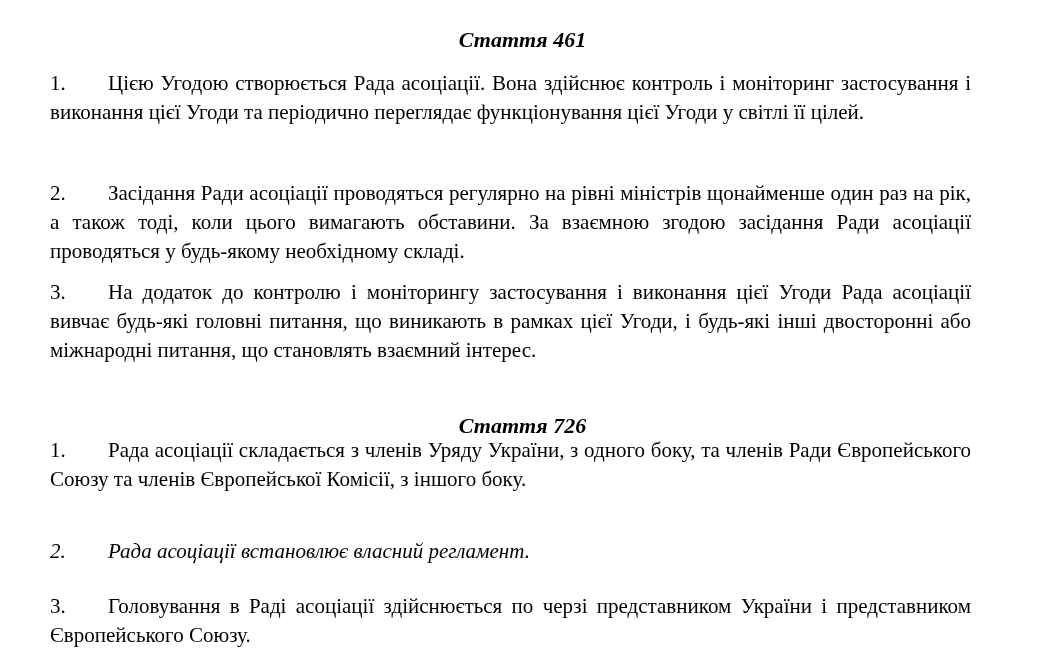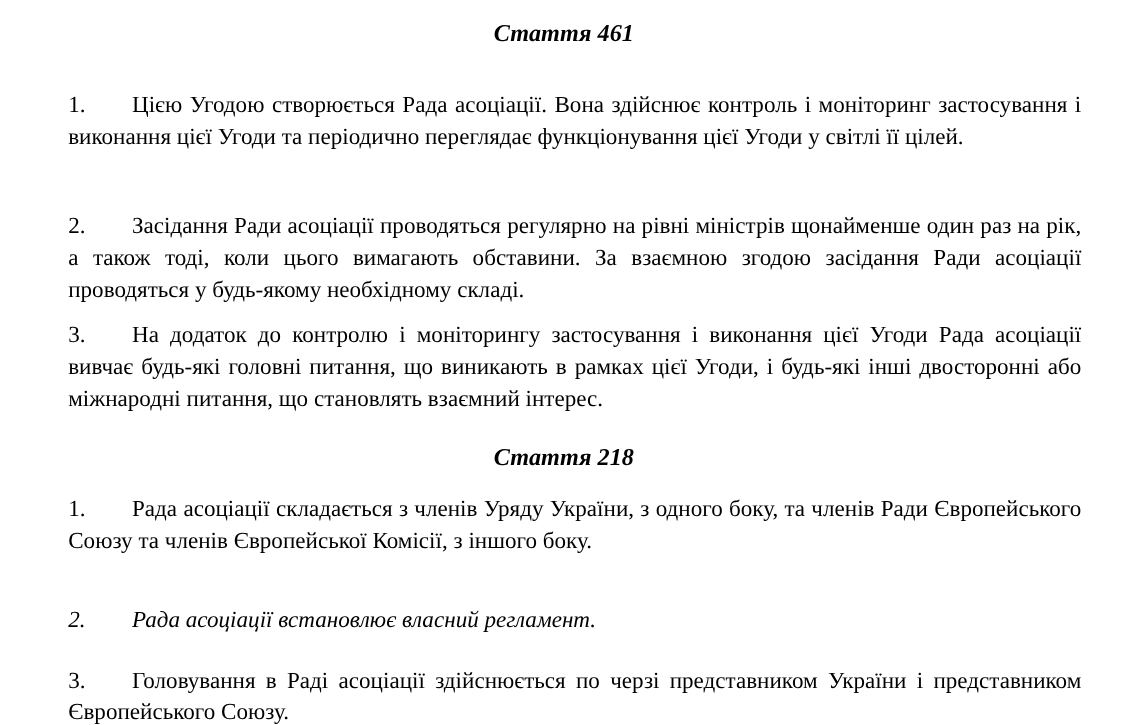--- a/index.html
+++ b/index.html
@@ -20,54 +20,54 @@
       left: 46px;
       top: 0;
       width: 921px;
     }
     .heading {
       text-align: center;
       font-weight: bold;
       font-style: italic;
       font-size: 22px;
       line-height: 26px;
-      margin: 6px;
+      margin: 16px;
       position: absolute;
       left: 0;
       width: 921px;
     }
     .para {
       position: absolute;
       left: 0;
       width: 921px;
       font-size: 21px;
       line-height: 29px;
       text-align: justify;
       text-align-last: left;
-      margin: 16px;
+      margin: 4px;
     }
     .para .num {
       display: inline-block;
       width: 58px;
     }
   </style>
 </head>
 <body>
 
 <div class="page">
 
   <h2 class="heading" style="top:11px;">Стаття 461</h2>
 
   <p class="para" style="top:65px;"><span class="num">1.</span><span>Цією Угодою створюється Рада асоціації. Вона здійснює контроль і моніторинг застосування і виконання цієї Угоди та періодично переглядає функціонування цієї Угоди у світлі її цілей.</span></p>
 
   <p class="para" style="top:175px;"><span class="num">2.</span><span>Засідання Ради асоціації проводяться регулярно на рівні міністрів щонайменше один раз на рік, а також тоді, коли цього вимагають обставини. За взаємною згодою засідання Ради асоціації проводяться у будь-якому необхідному складі.</span></p>
 
   <p class="para" style="top:274px;"><span class="num">3.</span><span>На додаток до контролю і моніторингу застосування і виконання цієї Угоди Рада асоціації вивчає будь-які головні питання, що виникають в рамках цієї Угоди, і будь-які інші двосторонні або міжнародні питання, що становлять взаємний інтерес.</span></p>
 
-  <h2 class="heading" style="top:397px;">Стаття 218</h2>
+  <h2 class="heading" style="top:397px;">Стаття 726</h2>
 
   <p class="para" style="top:432px;"><span class="num">1.</span><span>Рада асоціації складається з членів Уряду України, з одного боку, та членів Ради Європейського Союзу та членів Європейської Комісії, з іншого боку.</span></p>
 
   <p class="para" style="top:533px;font-style:italic;"><span class="num">2.</span><span>Рада асоціації встановлює власний регламент.</span></p>
 
   <p class="para" style="top:588px;"><span class="num">3.</span><span>Головування в Раді асоціації здійснюється по черзі представником України і представником Європейського Союзу.</span></p>
 
 </div>
 
 </body></html>

